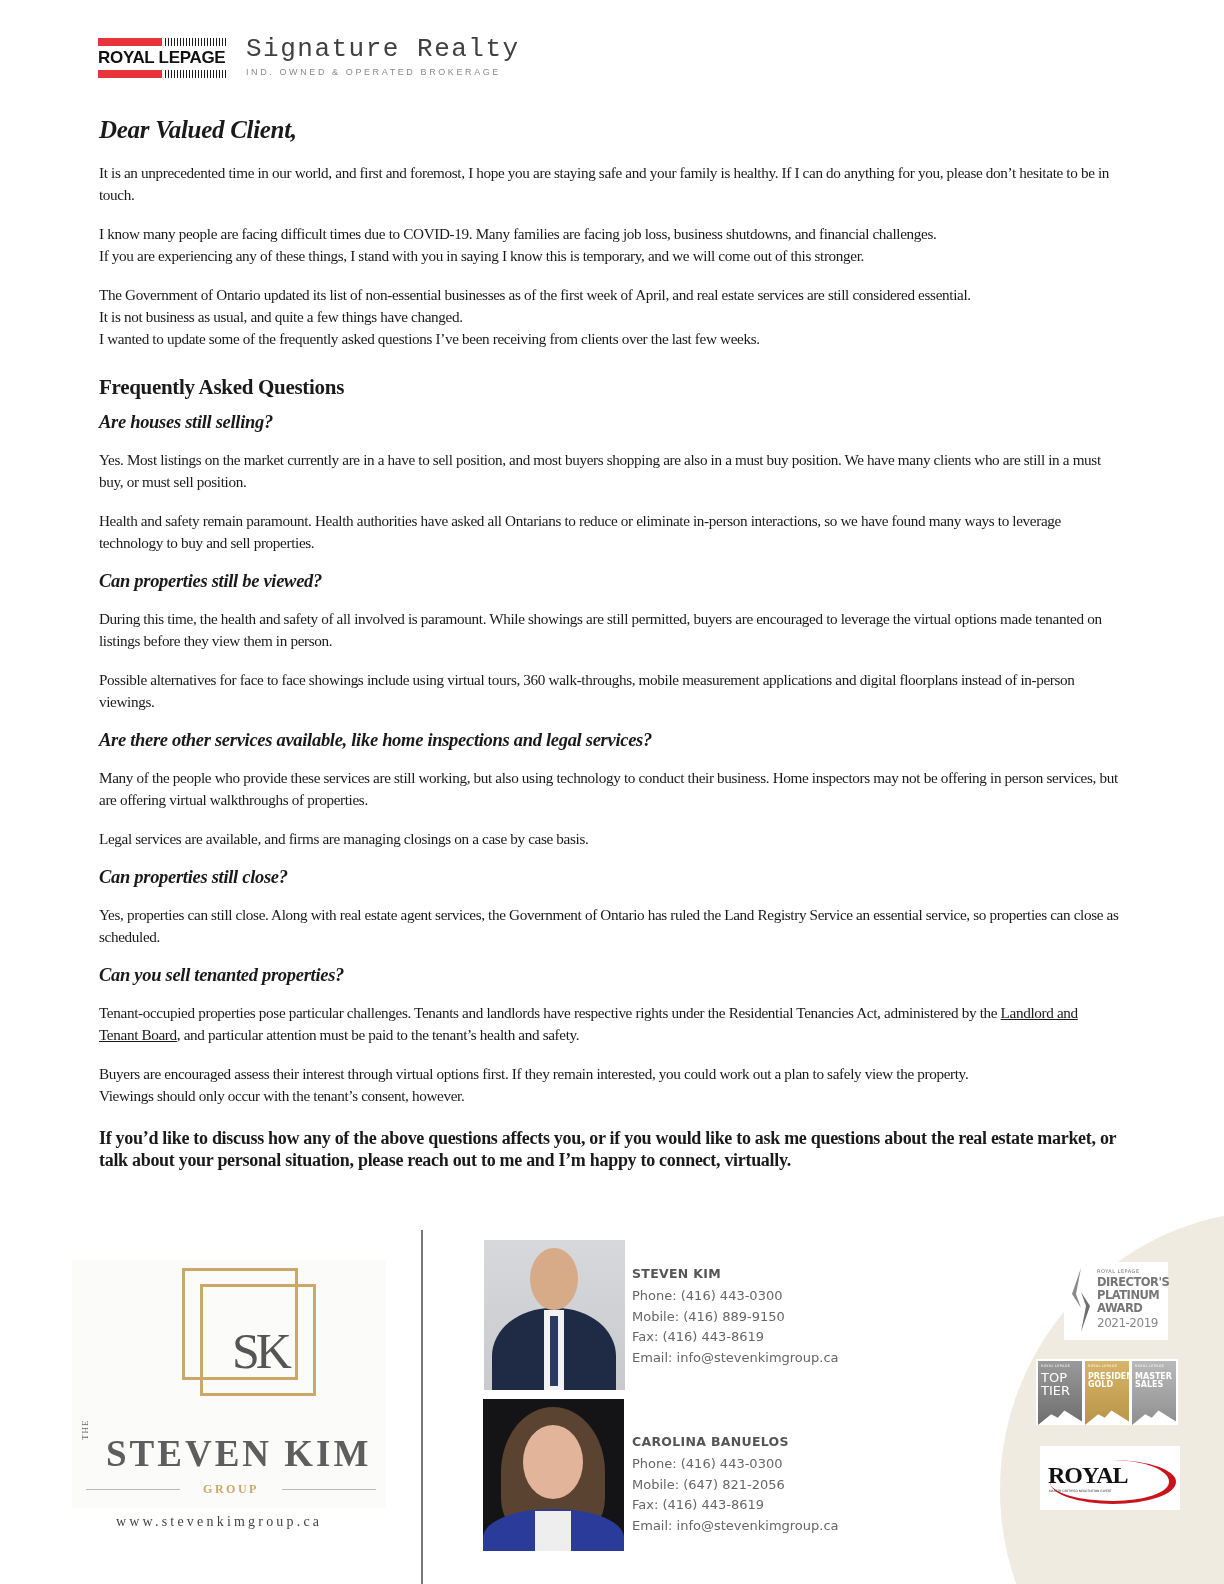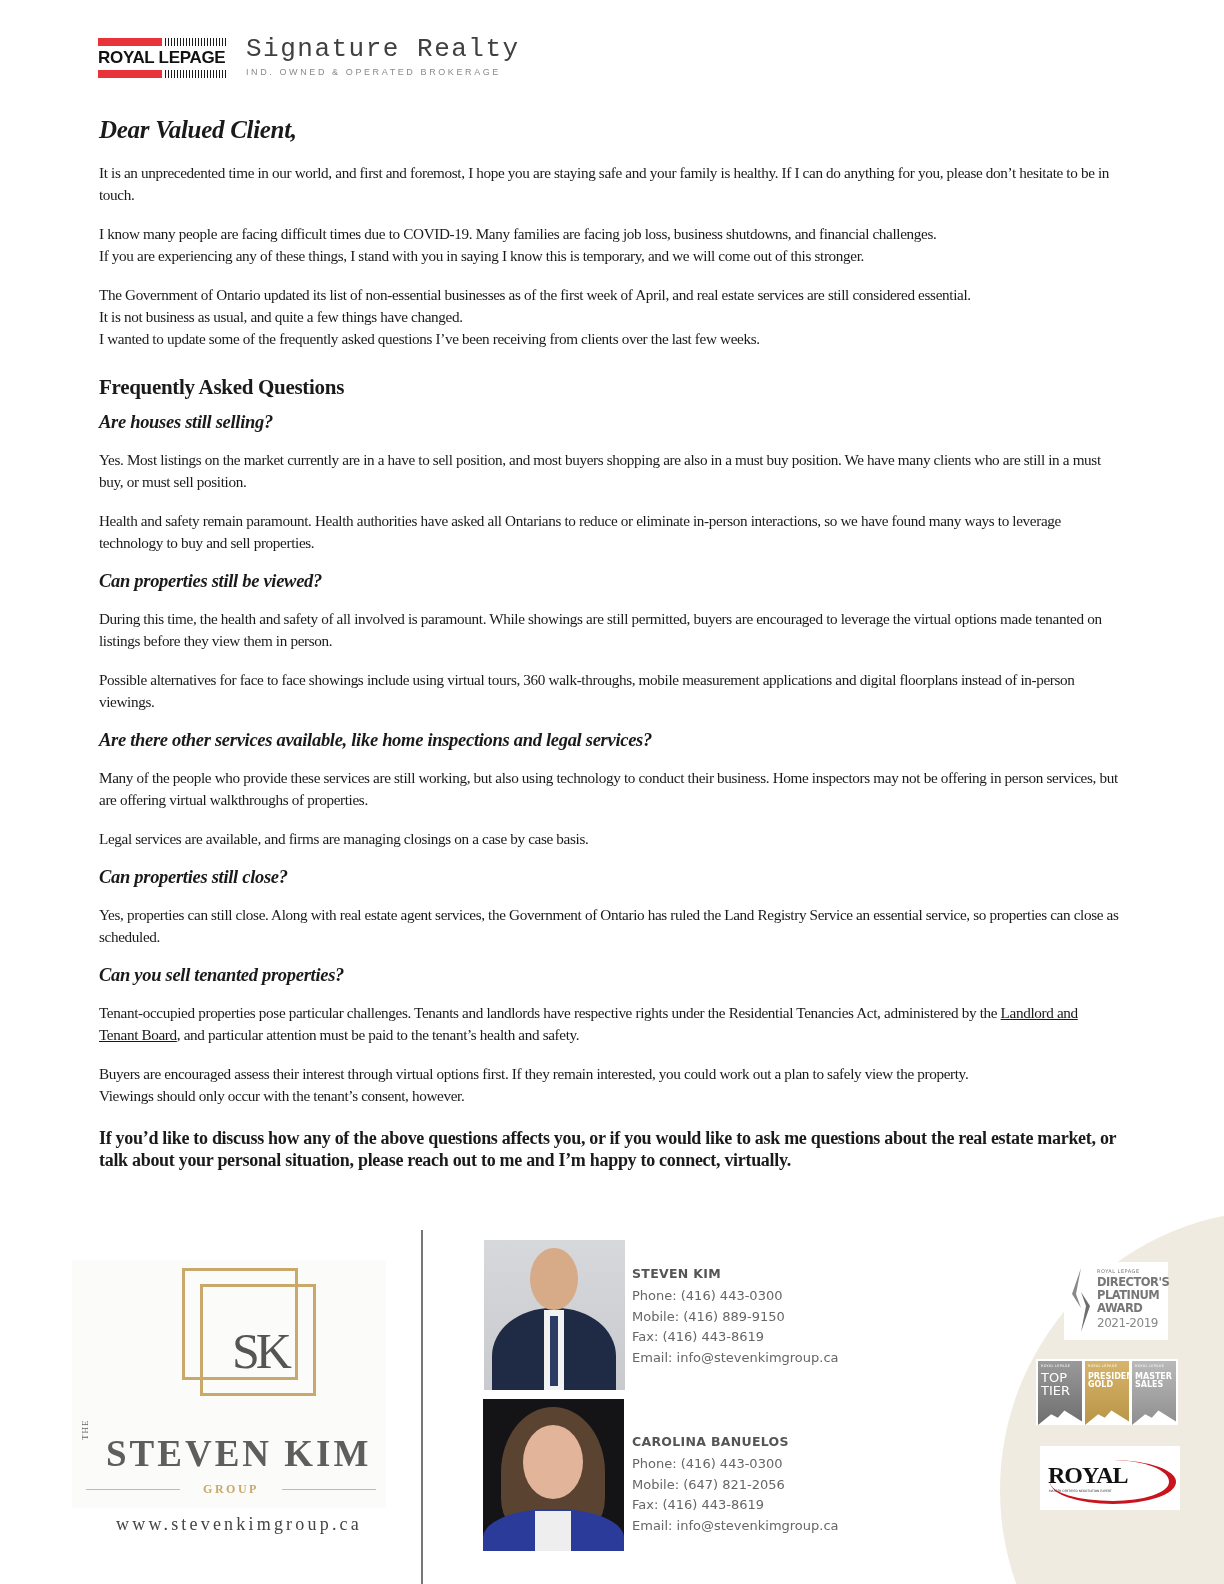--- a/index.html
+++ b/index.html
@@ -38,21 +38,21 @@
     .sk-logo { position: absolute; left: 72px; top: 1260px; width: 314px; height: 248px; background: #fbfbfa; }
     .sq { position: absolute; border: 3px solid #c9a86a; }
     .sq1 { left: 110px; top: 8px; width: 110px; height: 106px; }
     .sq2 { left: 128px; top: 24px; width: 110px; height: 106px; }
     .sk-mono { position: absolute; left: 128px; top: 62px; font-family: "Liberation Serif", serif; font-size: 50px; color: #555; letter-spacing: -4px; padding-left: 32px; }
     .sk-the { position: absolute; left: 8px; top: 180px; font-size: 9px; color: #666; transform: rotate(-90deg); transform-origin: left top; letter-spacing: 1px; }
     .sk-name { position: absolute; left: 34px; top: 172px; font-family: "Liberation Serif", serif; font-weight: bold; font-size: 37px; color: #5e5e5e; letter-spacing: 3px; white-space: nowrap; }
     .sk-group-row { position: absolute; left: 14px; top: 222px; width: 290px; display: flex; align-items: center; gap: 23px; }
     .sk-group-row .line { flex: 1; height: 1px; background: #bbb; }
     .sk-group { font-family: "Liberation Serif", serif; font-weight: bold; font-size: 12px; color: #c9a86a; letter-spacing: 2.5px; }
-    .sk-url { position: absolute; left: 116px; top: 1514px; font-family: "Liberation Serif", serif; font-size: 18px; color: #444; letter-spacing: 3.2px; }
+    .sk-url { position: absolute; left: 116px; top: 1514px; font-family: "Liberation Serif", serif; font-size: 14px; color: #444; letter-spacing: 3.2px; }
 
     .divider { position: absolute; left: 421px; top: 1230px; width: 2px; height: 354px; background: #777; }
 
     .photo { position: absolute; width: 141px; overflow: hidden; }
     .photo.steven { left: 484px; top: 1240px; height: 150px; background: linear-gradient(#d7d8dc, #c9cacd); }
     .photo.carolina { left: 483px; top: 1399px; height: 152px; background: #141416; }
     .head { position: absolute; border-radius: 50%; }
     .body-shape { position: absolute; border-radius: 48% 48% 0 0; }
 
     .contact { position: absolute; left: 632px; font-family: "DejaVu Sans", sans-serif; color: #555; }

